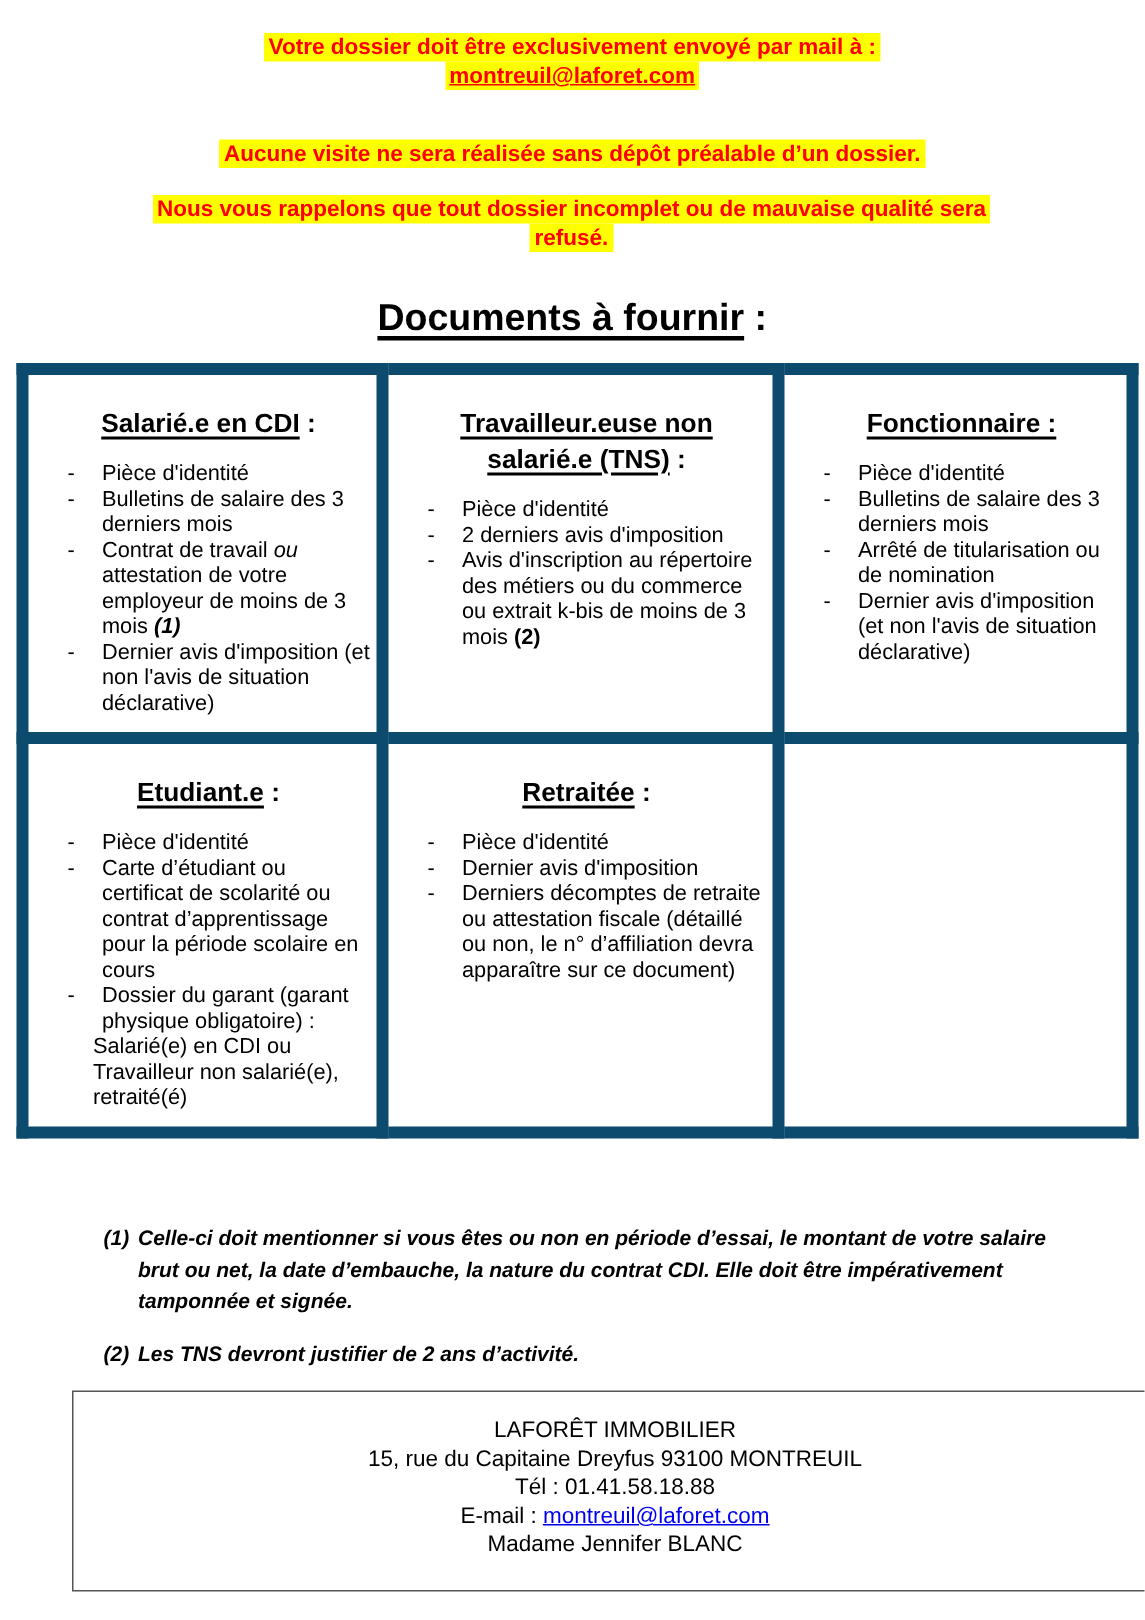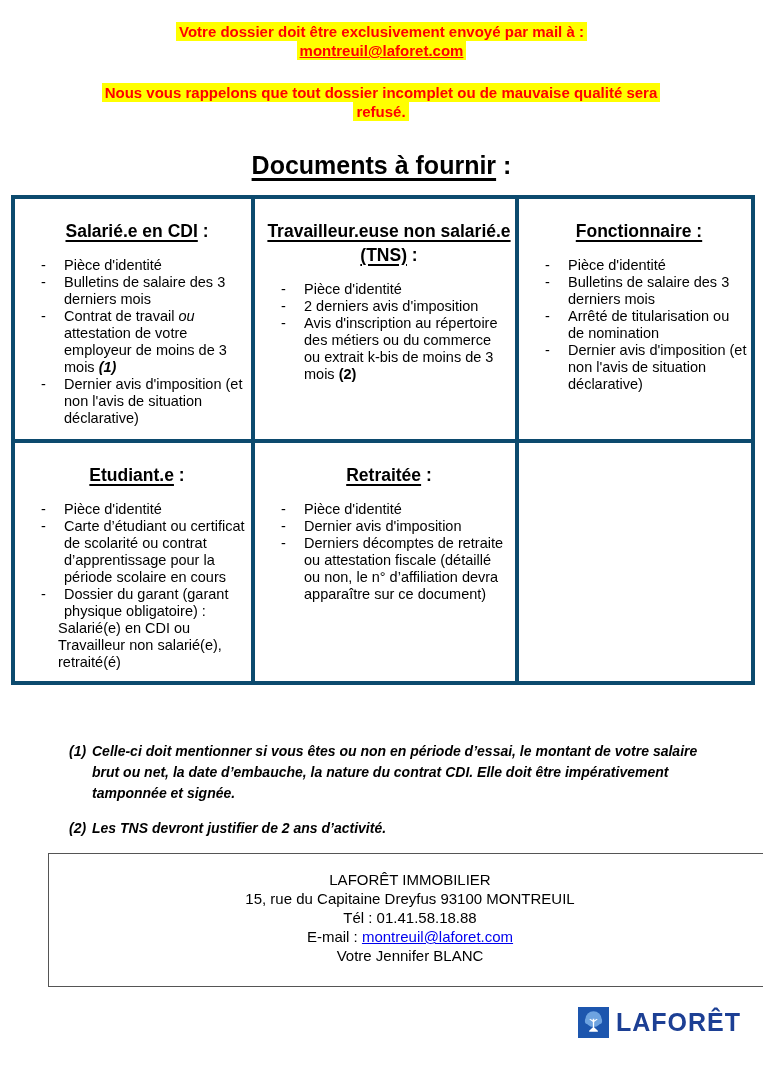--- a/index.html
+++ b/index.html
@@ -4,31 +4,31 @@
 <style>
   html,body{margin:0;padding:0;}
   body{
     width:763px;height:1080px;background:#ffffff;color:#000;
     font-family:"Liberation Sans","DejaVu Sans",sans-serif;
     position:relative;overflow:hidden;
   }
   
   .notices{padding-top:22px;text-align:center;font-weight:bold;font-size:15px;line-height:19px;color:#ff0000;}
   .notices p{margin:0;}
-  .notices .p1{margin-bottom:23px;}
+  .notices .p1{margin-bottom:33px;}
   .notices .p2{margin-bottom:18px;}
   .hl{background:#ffff00;padding:1px 3px;-webkit-box-decoration-break:clone;box-decoration-break:clone;}
   a.mail-red{color:#ff0000;text-decoration:underline;}
   
   .doc-title{margin:30px 0 14px;text-align:center;font-size:25px;font-weight:bold;color:#000;}
   .doc-title .u{text-decoration:underline;text-decoration-thickness:2.5px;text-underline-offset:4px;}
   
   table.req{border-collapse:collapse;margin:15px 0 0 11px;table-layout:fixed;}
   table.req td{
-    border:4px solid #0c4a6e;vertical-align:top;
+    border:8px solid #0c4a6e;vertical-align:top;
     padding:20px 4px 10px 12px;box-sizing:border-box;
   }
   .cell-header{text-align:center;font-size:17.5px;font-weight:bold;line-height:24px;margin:0 0 14px;}
   .cell-header .u{text-decoration:underline;text-decoration-thickness:2px;text-underline-offset:3px;}
   ul.req-list{list-style:none;margin:0;padding:0;font-size:14.5px;line-height:17px;}
   ul.req-list li{display:flex;align-items:flex-start;}
   ul.req-list .dash{width:23px;margin-left:14px;flex-shrink:0;}
   ul.req-list .itxt{flex:1;}
   .run-i{font-style:italic;}
   .run-b{font-weight:bold;}
@@ -53,20 +53,23 @@
   .logo-text{font-size:25px;font-weight:bold;color:#1c3f94;letter-spacing:1px;line-height:31px;}
 </style>
 </head>
 <body>
 
 <div class="notices">
   <p class="p1">
     <span class="hl">Votre dossier doit être exclusivement envoyé par mail à :</span><br>
     <a class="hl mail-red">montreuil@laforet.com</a>
   </p>
+  <p class="p2">
+    <span class="hl">Aucune visite ne sera réalisée sans dépôt préalable d’un dossier.</span>
+  </p>
   <p class="p3" style="width:600px;margin-left:81px;">
     <span class="hl">Nous vous rappelons que tout dossier incomplet ou de mauvaise qualité sera refusé.</span>
   </p>
 </div>
 
 <h1 class="doc-title"><span class="u">Documents à fournir</span><span> :</span></h1>
 
 <table class="req">
   <colgroup>
       <col style="width:240px">
@@ -185,21 +188,21 @@
     <span class="fn-marker">(2)</span>
     <span class="fn-text">Les TNS devront justifier de 2 ans d’activité.</span>
   </div>
 </div>
 
 <div class="contact-box">
   <div>LAFORÊT IMMOBILIER</div>
   <div>15, rue du Capitaine Dreyfus 93100 MONTREUIL</div>
   <div>Tél : 01.41.58.18.88</div>
   <div><span>E-mail : </span><a>montreuil@laforet.com</a></div>
-  <div>Votre Jennifer BLANC</div>
+  <div>Madame Jennifer BLANC</div>
 </div>
 
 <div class="logo-row">
   <svg class="logo-square" viewBox="0 0 32 32" aria-hidden="true">
     <rect x="0" y="0" width="32" height="32" fill="#1d56ae"></rect>
     <circle cx="16" cy="12.5" r="8.2" fill="#6ea3e0"></circle>
     <circle cx="10.5" cy="14.5" r="3.4" fill="#6ea3e0"></circle>
     <circle cx="21.5" cy="14.5" r="3.4" fill="#6ea3e0"></circle>
     <path d="M15.2 12 L16.8 12 L16.6 21 L20.5 24.5 L20.5 25.6 L11.5 25.6 L11.5 24.5 L15.4 21 Z" fill="#ffffff"></path>
     <path d="M15.6 15.5 L11.8 12.8 L12.4 12 L16 14.2 L19.6 12 L20.2 12.8 L16.4 15.5 Z" fill="#ffffff"></path>

